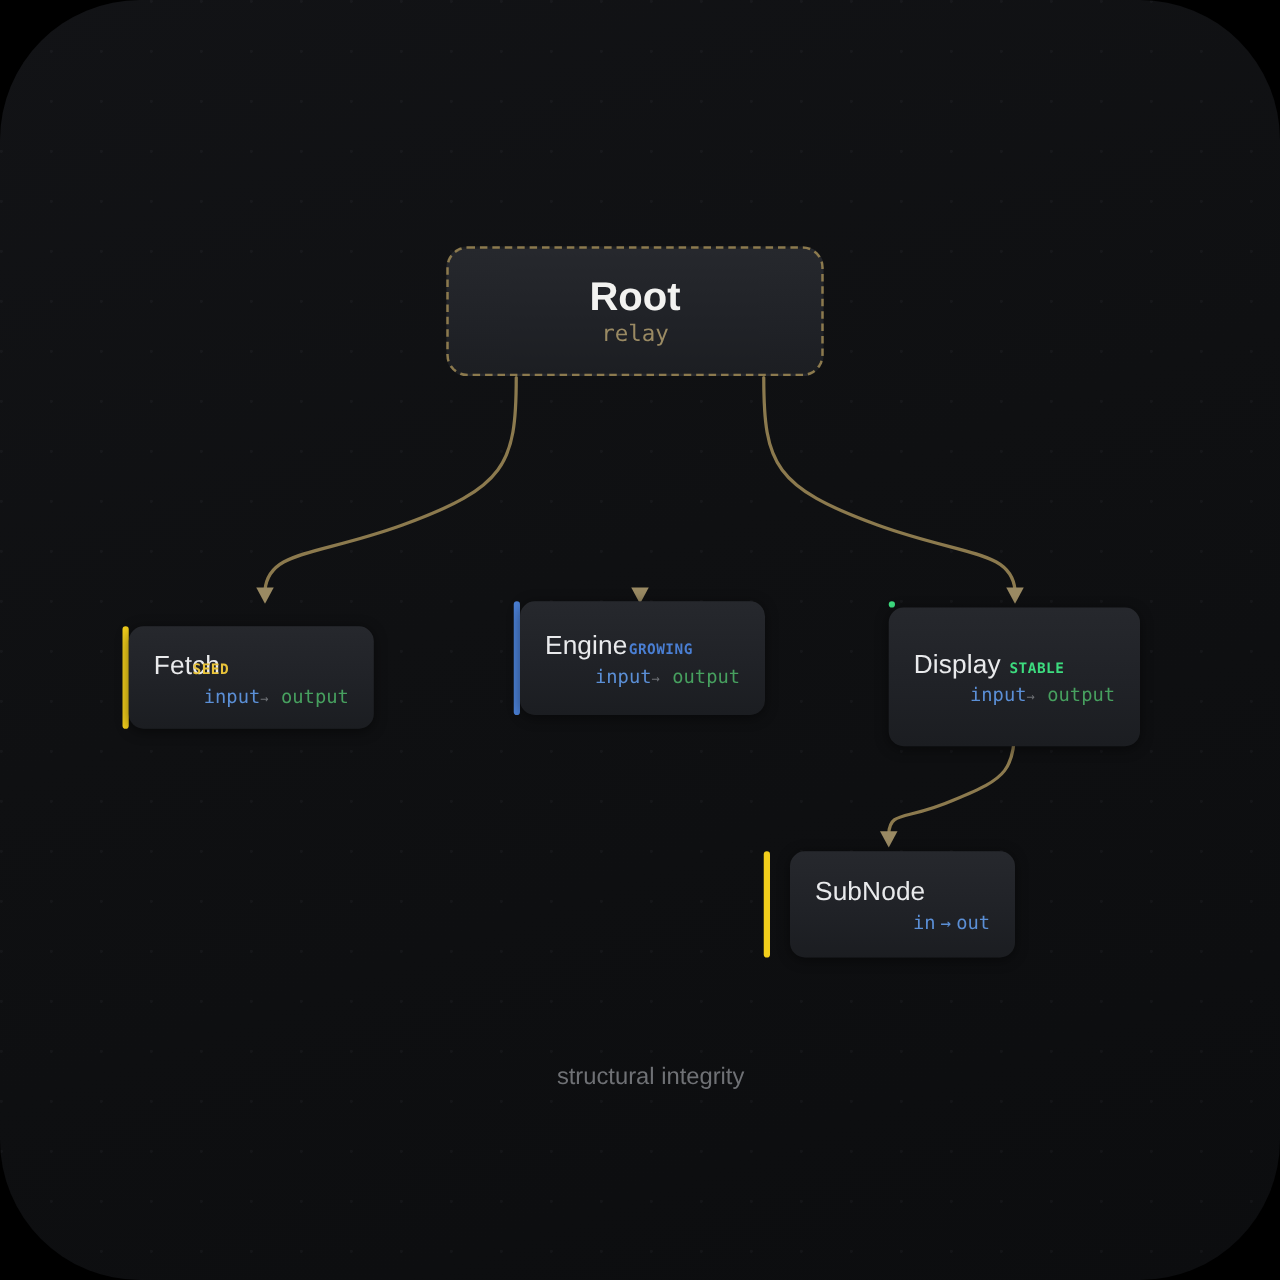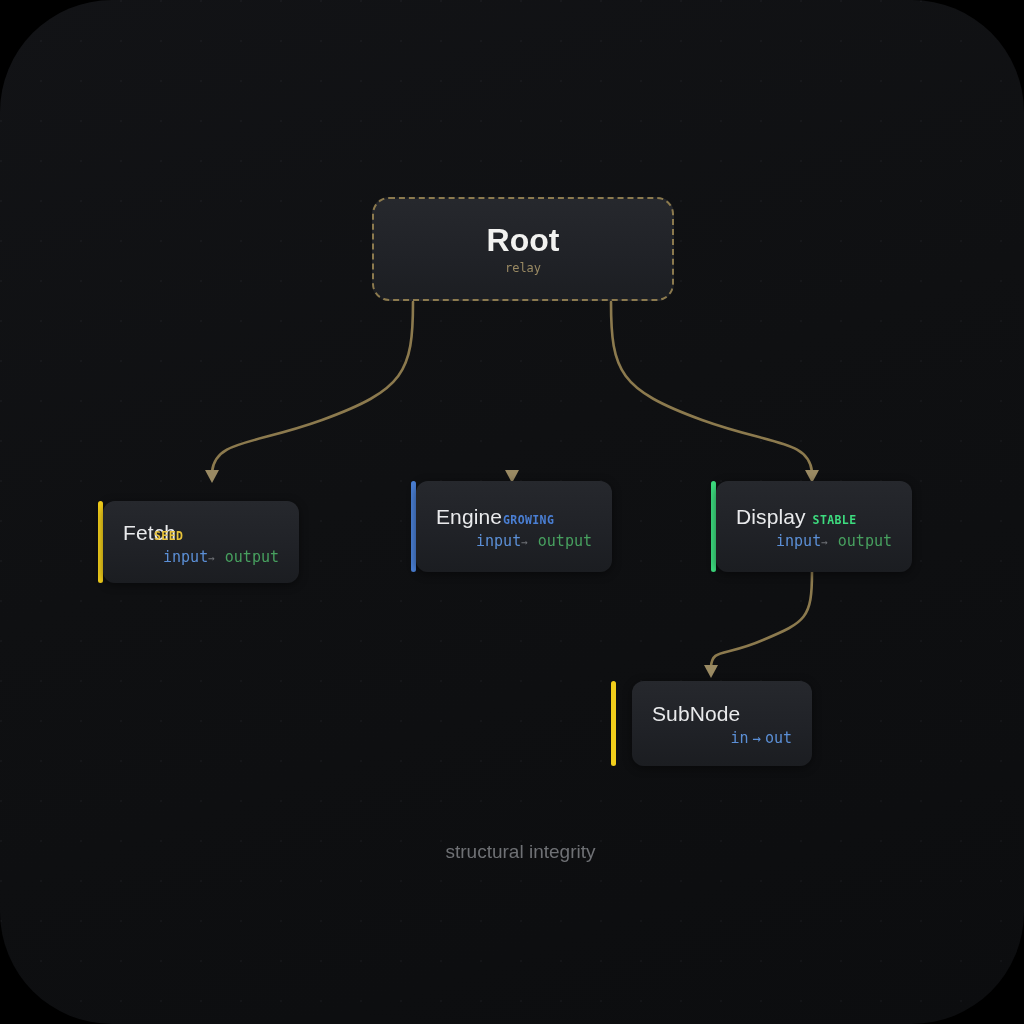--- a/index.html
+++ b/index.html
@@ -99,61 +99,61 @@
   }
   .port-in  { color: #5b8fd6; }
   .port-arrow { color: #6e7176; font-size: 11px; padding: 0 10px 0 0; }
   .port-out { color: #47a05f; }
   .port-plain { color: #5b8fd6; }
   .port-plain .port-arrow { color: #5b8fd6; font-size: 14px; padding: 0 4px; }
 
   
   #root-node {
     position: absolute;
-    left: 372px; top: 197px;
+    left: 357px; top: 197px;
     width: 302px; height: 104px;
     border: 2px dashed #8c7a4e;
     border-radius: 17px;
     background: linear-gradient(180deg, #26282d 0%, #202227 60%, #1c1e22 100%);
     display: flex;
     flex-direction: column;
     align-items: center;
     justify-content: center;
     gap: 4px;
   }
   #root-title {
     font-size: 32px;
     font-weight: bold;
     color: #f2f2f0;
     line-height: 1.05;
   }
   #root-sub {
     font-family: "DejaVu Sans Mono", "Liberation Mono", monospace;
-    font-size: 12px;
+    font-size: 18px;
     color: #9a8a63;
     line-height: 1;
   }
 
   
   #footer {
     position: absolute;
     left: 0;
     top: 832px;
     width: 1024px;
     text-align: center;
   }
   #footer-title {
     font-size: 42px;
     font-weight: bold;
     color: #ececeb;
     letter-spacing: -0.5px;
     line-height: 1.12;
   }
   #footer-sub {
-    margin-top: 10px;
+    margin-top: 20px;
     font-size: 19px;
     color: #6f7175;
     line-height: 1;
     padding-left: 17px;
   }
 </style>
 </head>
 <body>
 
 <div id="stage">
@@ -197,21 +197,21 @@
         <div class="title-row">
           <span class="node-title">Engine</span>
           <span class="badge" style="color:#4a7fd4;">GROWING</span>
         </div>
         <div class="ports">
           <span class="port-in">input</span><span class="port-arrow">→</span><span class="port-out">output</span>
         </div>
       </div>
     </div>
 
-    <div class="node" id="node-display" style="left:711px; top:481px; width:201px; height:91px;">
+    <div class="node" id="node-display" style="left:711px; top:481px; width:201px; height:116px;flex-direction:column;">
       <div class="accent" style="background:#3ddc7f;"></div>
       <div class="body">
         <div class="title-row">
           <span class="node-title">Display</span>
           <span class="badge" style="color:#3ddc7f; margin-left:7px;">STABLE</span>
         </div>
         <div class="ports">
           <span class="port-in">input</span><span class="port-arrow">→</span><span class="port-out">output</span>
         </div>
       </div>

